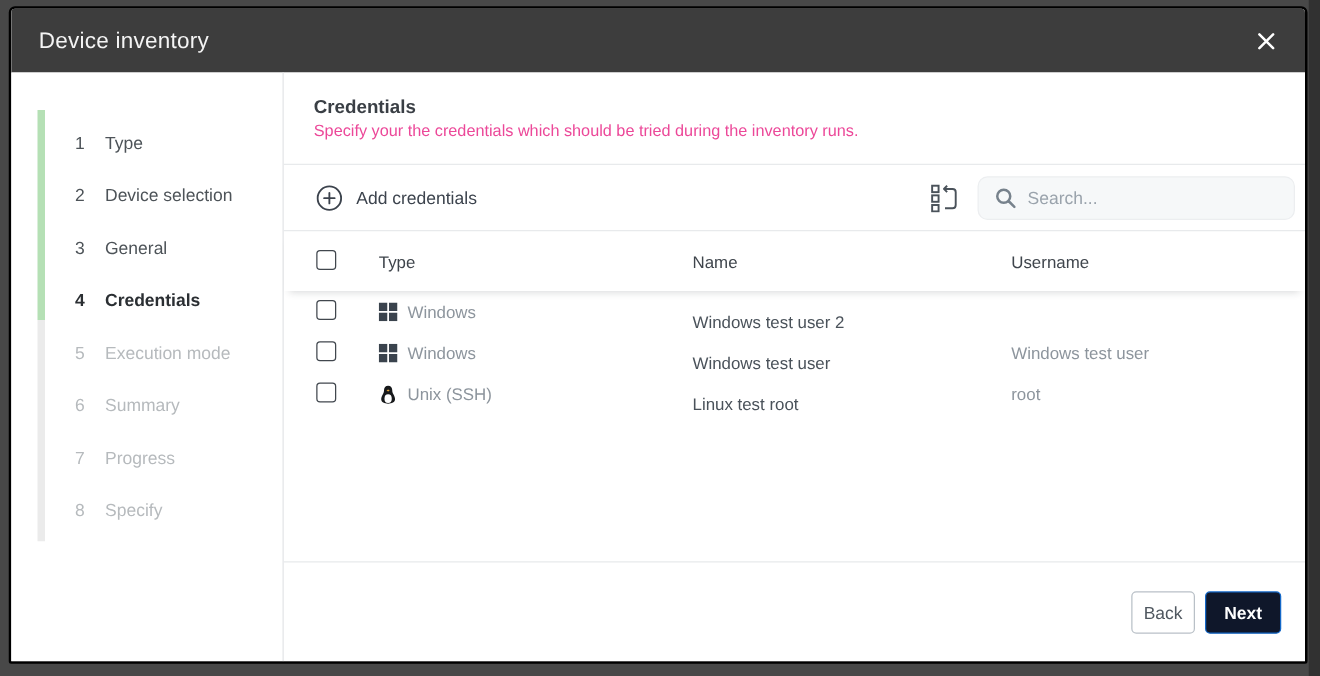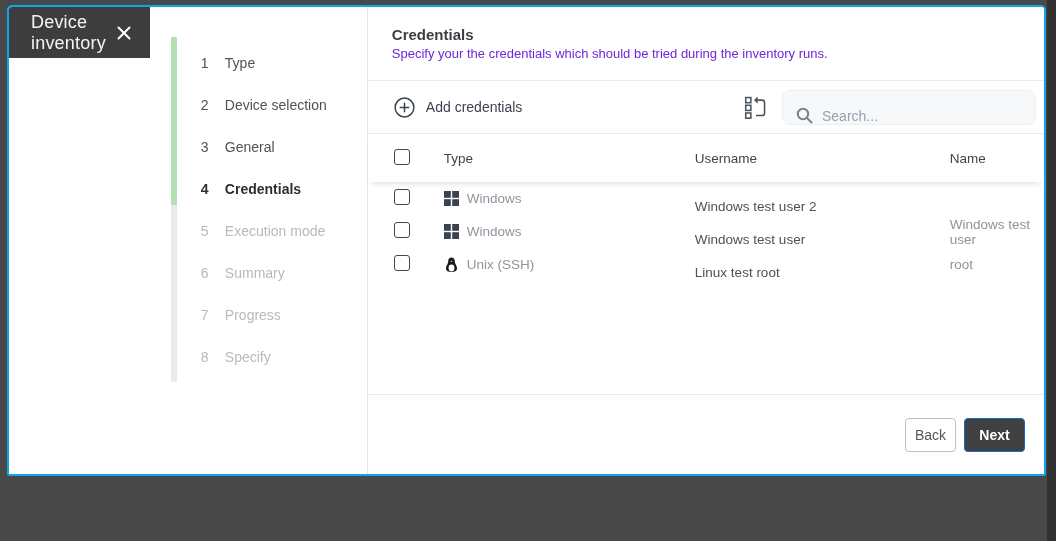--- a/index.html
+++ b/index.html
@@ -1,23 +1,23 @@
 <!DOCTYPE html>
 <html><head>
 <meta charset="utf-8">
 <style>
   * { margin:0; padding:0; box-sizing:border-box; }
   html,body { width:1056px; height:541px; overflow:hidden;
     font-family:"Liberation Sans", sans-serif; }
   .page { position:relative; width:1056px; height:541px; background:#484848; }
   .page::after { content:""; position:absolute; top:0; right:0; width:9px; height:541px; background:#313131; }
 
-  .dialog { position:absolute; left:7px; top:5px; width:1039px; height:471px;
-    background:#ffffff; border:2px solid #0ea5e9; border-radius:5px 5px 2px 2px;
-    overflow:hidden; display:flex; z-index:2; }
+  .dialog { position:absolute; left:7px; top:5px; width:1039px; height:526px;
+    background:#ffffff; border:2px solid #000000; border-radius:5px 5px 2px 2px;
+    overflow:hidden; display:flex; flex-direction:column; z-index:2; }
 
   .dlg-header { height:51px; background:#3d3d3d; flex:0 0 51px;
     display:flex; align-items:center; padding:0 18px 0 22px; }
   .dlg-title { color:#f4f4f4; font-size:18px; letter-spacing:.2px; }
   .dlg-close { margin-left:auto; width:26px; height:26px; display:flex; align-items:center;
     justify-content:center; cursor:pointer; }
 
   .dlg-body { flex:1; display:flex; min-height:0; background:#fff; }
 
   
@@ -30,30 +30,30 @@
     font-size:14px; color:#4d5358; cursor:pointer; }
   .step .num { width:16px; }
   .step .lbl { margin-left:8px; }
   .step.active { color:#2b2f33; font-weight:bold; }
   .step.upcoming { color:#b6babd; }
 
   
   .main { flex:1; display:flex; flex-direction:column; min-width:0; }
   .head { height:74px; padding:19px 24px 0 24px; border-bottom:1px solid #e8eaec; }
   .head h2 { font-size:15px; font-weight:bold; color:#3a3f45; }
-  .head p { font-size:13px; color:#6d28d9; margin-top:3px; }
+  .head p { font-size:13px; color:#ec4899; margin-top:3px; }
 
   .toolbar { height:53px; display:flex; align-items:center; padding:0 8px 0 26px;
     border-bottom:1px solid #e8eaec; }
   .add-btn { display:flex; align-items:center; gap:11px; cursor:pointer;
     font-size:14px; color:#3c434d; }
   .toolbar-right { margin-left:auto; display:flex; align-items:center; gap:14px; }
   .col-icon { cursor:pointer; display:flex; }
   .search { width:254px; height:35px; background:#f6f8f9; border:1px solid #eceef0;
-    border-radius:8px; display:flex; align-items:flex-end; padding:0 10px 0 13px; gap:9px; }
+    border-radius:8px; display:flex; align-items:center; padding:0 10px 0 13px; gap:9px; }
   .search input { border:none; outline:none; background:transparent; flex:1;
     font-size:14px; color:#4a525a; font-family:"Liberation Sans", sans-serif; }
   .search input::placeholder { color:#9aa3ac; }
 
   .grid { display:grid; grid-template-columns:76px 251px 255px 1fr; align-items:center; }
   .thead { height:48px; font-size:13.5px; color:#3f454c;
     box-shadow:0 5px 6px -4px rgba(40,45,50,.18); position:relative; z-index:1; }
   .cell-check { padding-left:26px; }
   .checkbox { display:inline-block; width:16px; height:16px; border:1.6px solid #41474e;
     border-radius:3px; background:#fff; cursor:pointer; }
@@ -61,21 +61,21 @@
   .type-cell { display:flex; align-items:center; gap:8px; color:#8d959d; }
   .name-cell { color:#4a525a;margin-top:16px; }
   .user-cell { color:#8d959d; }
 
   .spacer { flex:1; }
   .footer { height:80px; border-top:1px solid #e8eaec; display:flex; align-items:center;
     justify-content:flex-end; gap:8px; padding:0 19px; }
   .btn { height:34px; border-radius:4px; font-size:14px; cursor:pointer;
     font-family:"Liberation Sans", sans-serif; }
   .btn-back { width:51px; background:#ffffff; border:1px solid #b9c0c7; color:#4f575f; }
-  .btn-next { width:61px; background:#404040; border:1px solid #1468c8; color:#ffffff; font-weight:bold; }
+  .btn-next { width:61px; background:#0f172a; border:1px solid #1468c8; color:#ffffff; font-weight:bold; }
 
   svg { display:block; }
 </style>
 </head>
 <body>
 
 <div class="page">
   <div class="dialog">
 
     <div class="dlg-header">
@@ -167,22 +167,22 @@
               <input type="text" placeholder="Search..." style="">
             </div>
           </div>
         </div>
 
         <div class="thead grid">
           <div class="cell-check">
             <span class="checkbox"></span>
           </div>
           <div>Type</div>
+          <div>Name</div>
           <div>Username</div>
-          <div>Name</div>
         </div>
 
         <div class="row grid">
           <div class="cell-check">
             <span class="checkbox"></span>
           </div>
           <div class="type-cell">
             <span>
               <svg width="15" height="15" viewBox="0 0 15 15">
                 <rect x="0" y="0" width="6.8" height="6.8" fill="#3a434d"></rect>

